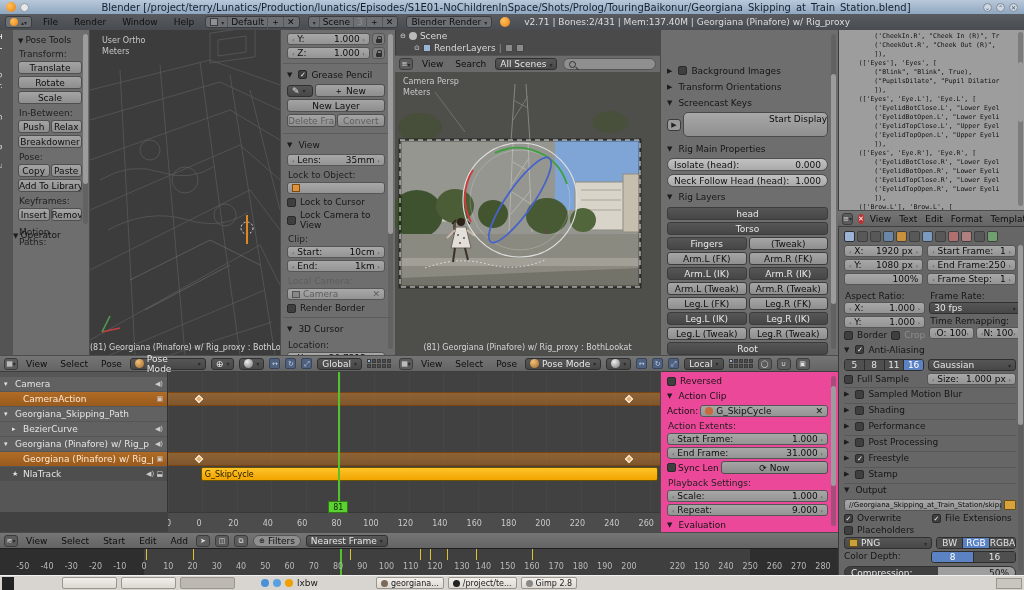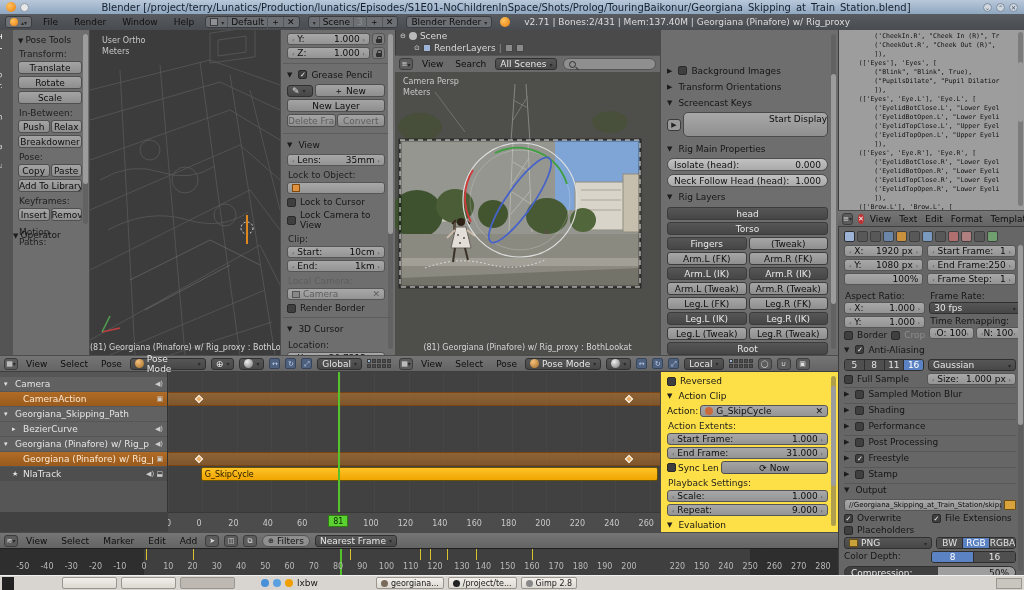--- a/index.html
+++ b/index.html
@@ -93,22 +93,22 @@
   #nla-rows{position:absolute;left:168px;top:0;width:492px;height:140px;padding-top:5px;background:
     repeating-linear-gradient(to right,#464646 0 1px,transparent 1px 34.4px)}
   .nrow{height:14px;margin-bottom:1px}
   .nrow.nact{background:linear-gradient(#c07a2e99,#a9641f99);border-top:1px solid #7a4512;border-bottom:1px solid #7a4512}
   .nclip{position:absolute;height:14px;background:linear-gradient(#ffc428,#f0a400);border:1px solid #6b5200;border-radius:2px;display:flex;align-items:center}
   .nclip-l{color:#1c1400;font-size:8px;padding-left:3px;white-space:nowrap}
   .kdia{position:absolute;width:6px;height:6px;background:#e8b06a;border:1px solid #f5f5f5;transform:rotate(45deg)}
   #nla-ruler{position:absolute;left:168px;top:140px;width:492px;height:20px;background:#4c4c4c;border-top:1px solid #383838;overflow:hidden}
   .rnum{position:absolute;top:6px;color:#c9c9c9;font-size:8px;width:20px;text-align:center}
   #nla-cf{position:absolute;width:2px;background:#54c22c;top:0}
-  #nla-badge{position:absolute;top:143px;width:20px;height:12px;background:#5bd231;border:1px solid #2f7d12;color:#0c2404;font-size:8px;text-align:center;line-height:11px}
-  #nla-side{position:absolute;left:660px;top:0;width:178px;height:160px;background:#fde047;border-left:1px solid #4a4a4a;padding:3px 10px 0 6px}
+  #nla-badge{position:absolute;top:129px;width:20px;height:12px;background:#5bd231;border:1px solid #2f7d12;color:#0c2404;font-size:8px;text-align:center;line-height:11px}
+  #nla-side{position:absolute;left:660px;top:0;width:178px;height:160px;background:#ec4899;border-left:1px solid #4a4a4a;padding:3px 10px 0 6px}
   
   #nlahdr{left:0;top:532px;width:838px}
   
   #tl{left:0;top:548px;width:838px;height:27px;background:#2e2e2e;border-top:1px solid #1f1f1f;overflow:hidden}
   #tl-range{position:absolute;left:144px;top:0;width:606px;height:27px;background:#3f3f3f}
   .ktick{position:absolute;top:0;width:1px;height:11px;background:#d8c330}
   #tl-cf{position:absolute;top:0;width:2px;height:27px;background:#54c22c}
   .tnum{position:absolute;top:13px;width:24px;text-align:center;color:#b9b9b9;font-size:8px}
   
   #code{left:838px;top:30px;width:186px;height:180px;background:#9d9d9d;border-left:1px solid #3c3c3c;padding:2px 0 0 4px;overflow:hidden}
@@ -728,21 +728,21 @@
       </div>
   </div>
 </div>
 
 <div class="abs vhdr" id="nlahdr">
   <span class="icbtn">≋<span class="ddar">▾</span></span>
   <span style="display:flex;gap:8px">
 
   <span class="menu">View</span>
       <span class="menu">Select</span>
-      <span class="menu">Marker</span>
+      <span class="menu">Start</span>
       <span class="menu">Edit</span>
       <span class="menu">Add</span>
     </span>
   <span class="icbtn">➤</span>
   <span class="icbtn">◫</span>
   <span class="icbtn">⧉</span>
   <span class="pill">
       <span style="font-size:7px">⊕</span>
       <span>Filters</span>
     </span>

